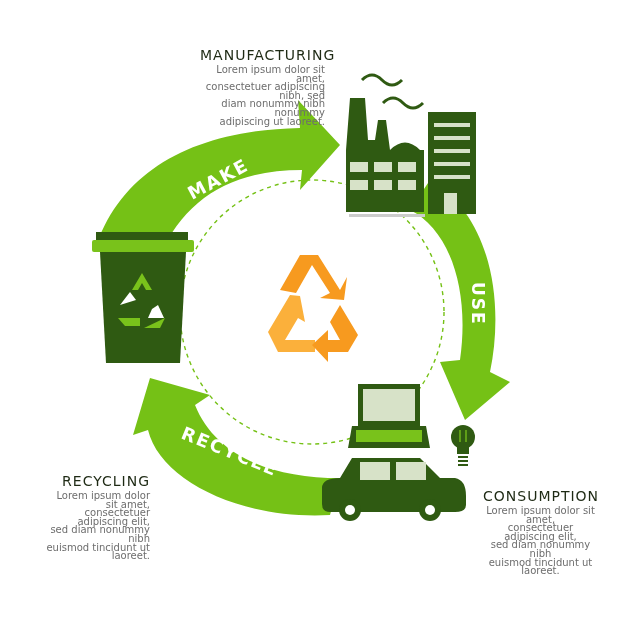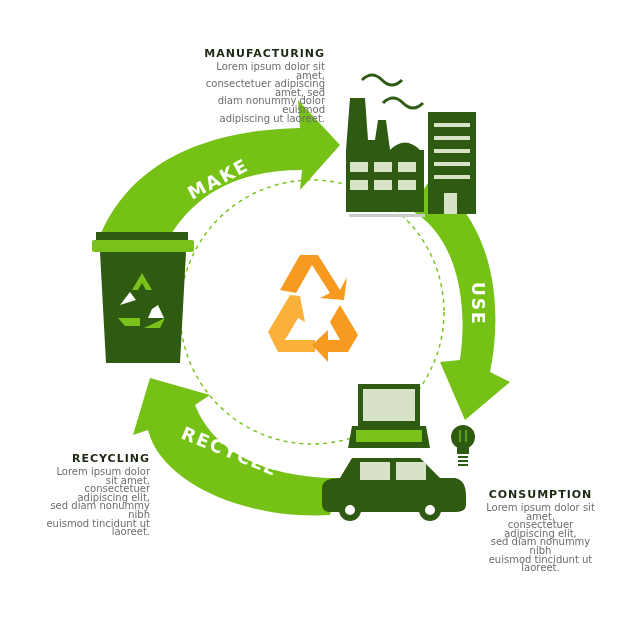--- a/index.html
+++ b/index.html
@@ -1,19 +1,19 @@
 <!DOCTYPE html>
 <html><head>
 <meta charset="utf-8">
 <style>
   html,body{margin:0;padding:0;background:#fff;}
   body{width:626px;height:626px;position:relative;overflow:hidden;font-family:"DejaVu Sans",sans-serif;}
   .stage{position:absolute;left:0;top:0;width:626px;height:626px;}
   .label-block{position:absolute;font-family:"DejaVu Sans",sans-serif;}
-  .label-title{font-weight:bold;font-size:11px;letter-spacing:1px;color:#1e2a14;margin-bottom:3px;}
+  .label-title{font-weight:normal;font-size:14px;letter-spacing:1px;color:#1e2a14;margin-bottom:3px;}
   .label-body{font-size:10px;line-height:8.6px;color:#6d6d6d;}
   .right{text-align:right;}
   .left{text-align:center;}
   svg text{font-family:"DejaVu Sans",sans-serif;font-weight:bold;}
 </style>
 </head>
 <body>
 
 <div class="stage">
 <svg width="626" height="626" viewBox="0 0 626 626" xmlns="http://www.w3.org/2000/svg">
@@ -106,27 +106,27 @@
     <rect x="458" y="464" width="10" height="2" fill="#2f5a12"></rect>
     <path d="M 460 430 v 12 M 466 430 v 12" stroke="#79c21b" stroke-width="1.3"></path>
   </g>
 </svg>
 </div>
 
 <div class="label-block right" style="left:200px;top:47px;width:125px;">
   <div class="label-title">MANUFACTURING</div>
   <div class="label-body">
     <div>Lorem ipsum dolor sit amet,</div>
-    <div>consectetuer adipiscing amet, sed</div>
-    <div>diam nonummy dolor euismod</div>
+    <div>consectetuer adipiscing nibh, sed</div>
+    <div>diam nonummy nibh nonummy</div>
     <div>adipiscing ut laoreet.</div>
   </div>
 </div>
 
-<div class="label-block right" style="left:45px;top:452px;width:105px;">
+<div class="label-block right" style="left:45px;top:473px;width:105px;">
   <div class="label-title">RECYCLING</div>
   <div class="label-body">
     <div>Lorem ipsum dolor sit amet,</div>
     <div>consectetuer adipiscing elit,</div>
     <div>sed diam nonummy nibh</div>
     <div>euismod tincidunt ut laoreet.</div>
   </div>
 </div>
 
 <div class="label-block left" style="left:483px;top:488px;width:115px;">

